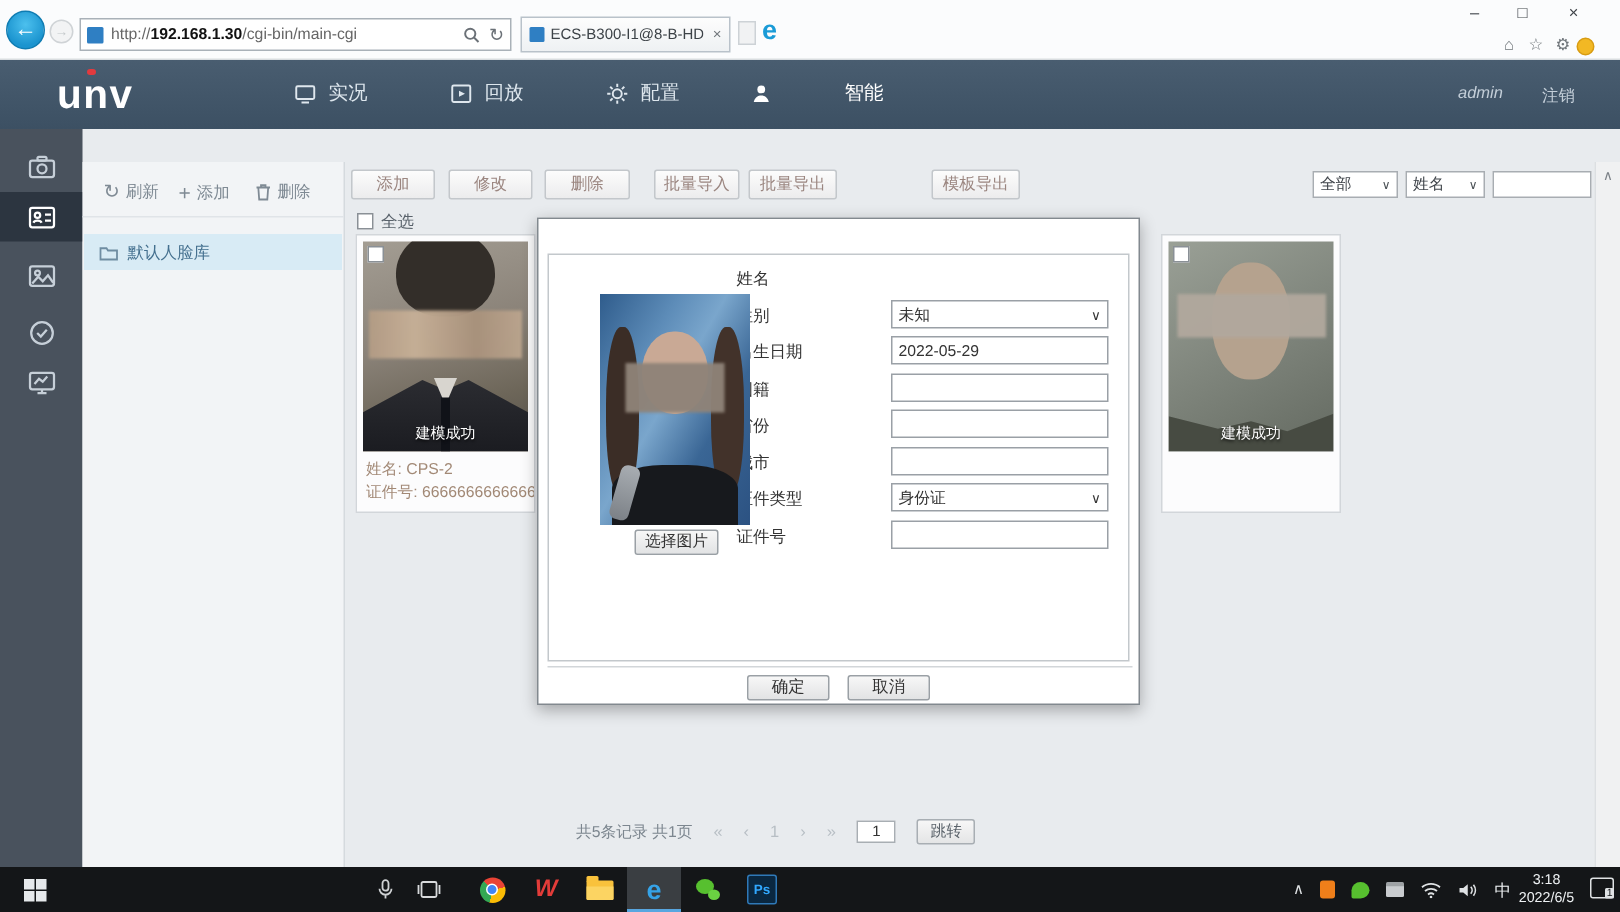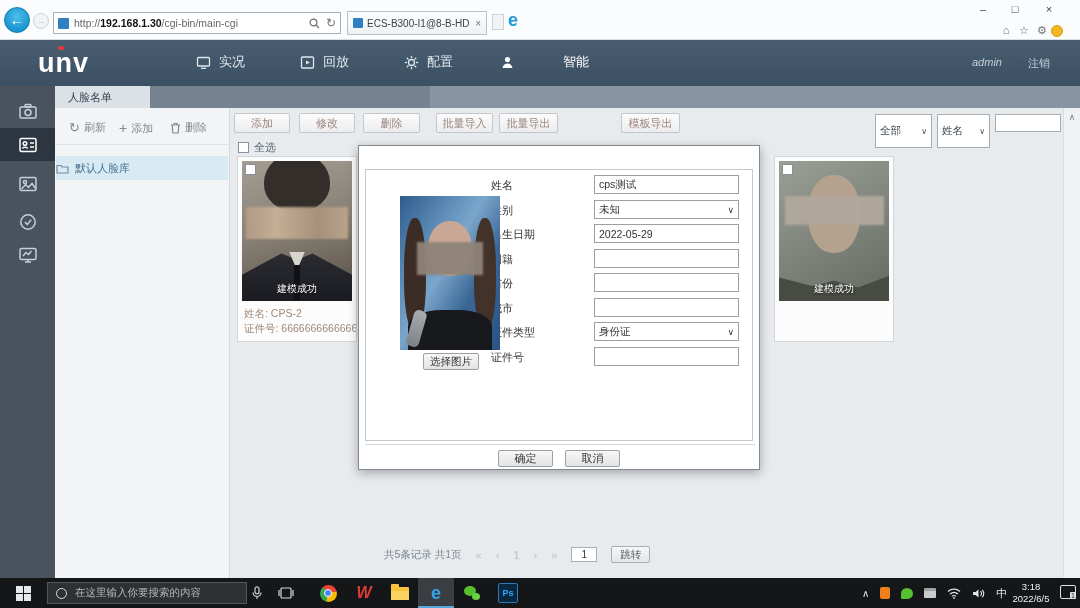--- a/index.html
+++ b/index.html
@@ -48,30 +48,30 @@
   
   .rail{position:absolute;left:0;top:86px;width:55px;height:492px;background:#49525d;}
   .rail-item{position:absolute;left:0;width:55px;height:33px;display:flex;align-items:center;justify-content:center;color:#c6cfd8;}
   .rail-item.active{background:#2c3540;color:#fff;}
 
   
   .libpanel{position:absolute;left:55px;top:108px;width:175px;height:470px;background:#f2f4f6;border-right:1px solid #d5dade;}
   .lib-tool{position:absolute;top:12px;display:flex;align-items:center;gap:4px;color:#7f8a94;font-size:11px;}
   .lib-divider{position:absolute;left:0;top:36px;width:174px;height:1px;background:#e0e4e8;}
   .lib-item{position:absolute;left:1px;top:48px;width:172px;height:24px;background:#d8ebf5;display:flex;align-items:center;
-    gap:6px;padding-left:0;font-size:11px;color:#44708f;}
+    gap:6px;padding-left:10px;font-size:11px;color:#44708f;}
 
   
   .main{position:absolute;left:230px;top:108px;width:833px;height:470px;background:#e8ebee;}
   .scrollstrip{position:absolute;left:1063px;top:108px;width:17px;height:470px;background:#f0f1f2;border-left:1px solid #dcdfe2;
     text-align:center;color:#7b8187;font-size:9px;padding-top:4px;}
   .btn{position:absolute;height:20px;background:linear-gradient(#fcfcfc,#ececed);border:1px solid #c3c7cb;border-radius:2px;
     font-size:11px;color:#9b8680;text-align:center;line-height:18px;}
   .sel{position:absolute;height:18px;background:#fff;border:1px solid #a8adb2;font-size:10.5px;color:#3f444a;
-    display:flex;align-items:center;padding:16px 4px;}
+    display:flex;align-items:center;padding:0 4px;}
   .sel .cv{margin-left:auto;font-size:8px;color:#4b5156;}
   .inp{position:absolute;height:18px;background:#fff;border:1px solid #a8adb2;font-size:10.5px;color:#333;padding:0 3px;
     font-family:"Liberation Sans",sans-serif;}
   .cb{width:11px;height:11px;background:#fff;border:1px solid #8a9096;flex:none;}
 
   
   .card{position:absolute;width:120px;height:186px;background:#fcfcfd;border:1px solid #d2d6da;}
   .photo{position:absolute;left:4px;top:4px;width:110px;height:140px;overflow:hidden;}
   .photo .pcb{position:absolute;left:3px;top:3px;z-index:5;}
   .status{position:absolute;left:0;bottom:5px;width:100%;text-align:center;color:#fff;font-size:10px;
@@ -242,24 +242,20 @@
           <path d="M2.5 13c.6-3.2 3-4.4 5-4.4s4.4 1.2 5 4.4z" fill="#fff"></path>
         </svg>
       <span>智能</span>
     </div>
     <div class="nav-underline"></div>
 
     <div class="nav-user" style="left:972px;font-style:italic;">admin</div>
     <div class="nav-user" style="left:1028px;">注销</div>
   </div>
 
-  <div class="tabstrip">
-    <div class="zone-mid"></div>
-    <div class="facetab">人脸名单</div>
-  </div>
 
   <div class="rail">
     <div class="rail-item" style="top:9px;">
       <svg width="22" height="22" viewBox="0 0 22 22" fill="none" stroke="currentColor" stroke-width="1.5">
           <rect x="3" y="6" width="16" height="11" rx="1.5"></rect>
           <circle cx="11" cy="11.5" r="3"></circle>
           <rect x="8" y="3.5" width="6" height="2.5" rx="1"></rect>
         </svg>
     </div>
     <div class="rail-item active" style="top:42px;">
@@ -366,21 +362,20 @@
       <div class="blur"></div>
       <span class="cb pcb"></span>
       <div class="status">建模成功</div>
     </div>
   </div>
 
   <div class="dialog">
     <div class="dlg-body"></div>
 
     <div class="dlg-label" style="top:32px;">姓名</div>
-    <input class="dlg-inp" style="top: 29px;" value="cps测试">
 
     <div class="dlg-label" style="top:57px;">性别</div>
     <div class="dlg-sel" style="top:54px;">
       <span>未知</span>
       <span class="cv">∨</span>
     </div>
 
     <div class="dlg-label" style="top:81px;">出生日期</div>
     <input class="dlg-inp" style="top: 78px;" value="2022-05-29">
 
@@ -431,24 +426,20 @@
 
   <div class="taskbar">
     <div class="start">
       <div class="wingrid">
           <div></div>
           <div></div>
           <div></div>
           <div></div>
         </div>
     </div>
-    <div class="tb-search">
-      <span class="ring"></span>
-      <span style="white-space:nowrap;overflow:hidden;">在这里输入你要搜索的内容</span>
-    </div>
     <svg class="abs" style="left:252px;top:8px;" width="10" height="14" viewBox="0 0 10 14" fill="none" stroke="#cfd2d4" stroke-width="1.2">
         <rect x="3" y="0.8" width="4" height="7" rx="2"></rect>
         <path d="M1 6.5a4 4 0 0 0 8 0M5 10.5v2.5"></path>
       </svg>
     <div class="tb-ico" style="left:268px;">
       <svg width="16" height="14" viewBox="0 0 16 14" fill="none" stroke="#d8dadc" stroke-width="1.2">
           <rect x="3" y="2" width="10" height="10" rx="1"></rect>
           <path d="M1 4v6M15 4v6"></path>
         </svg>
     </div>

